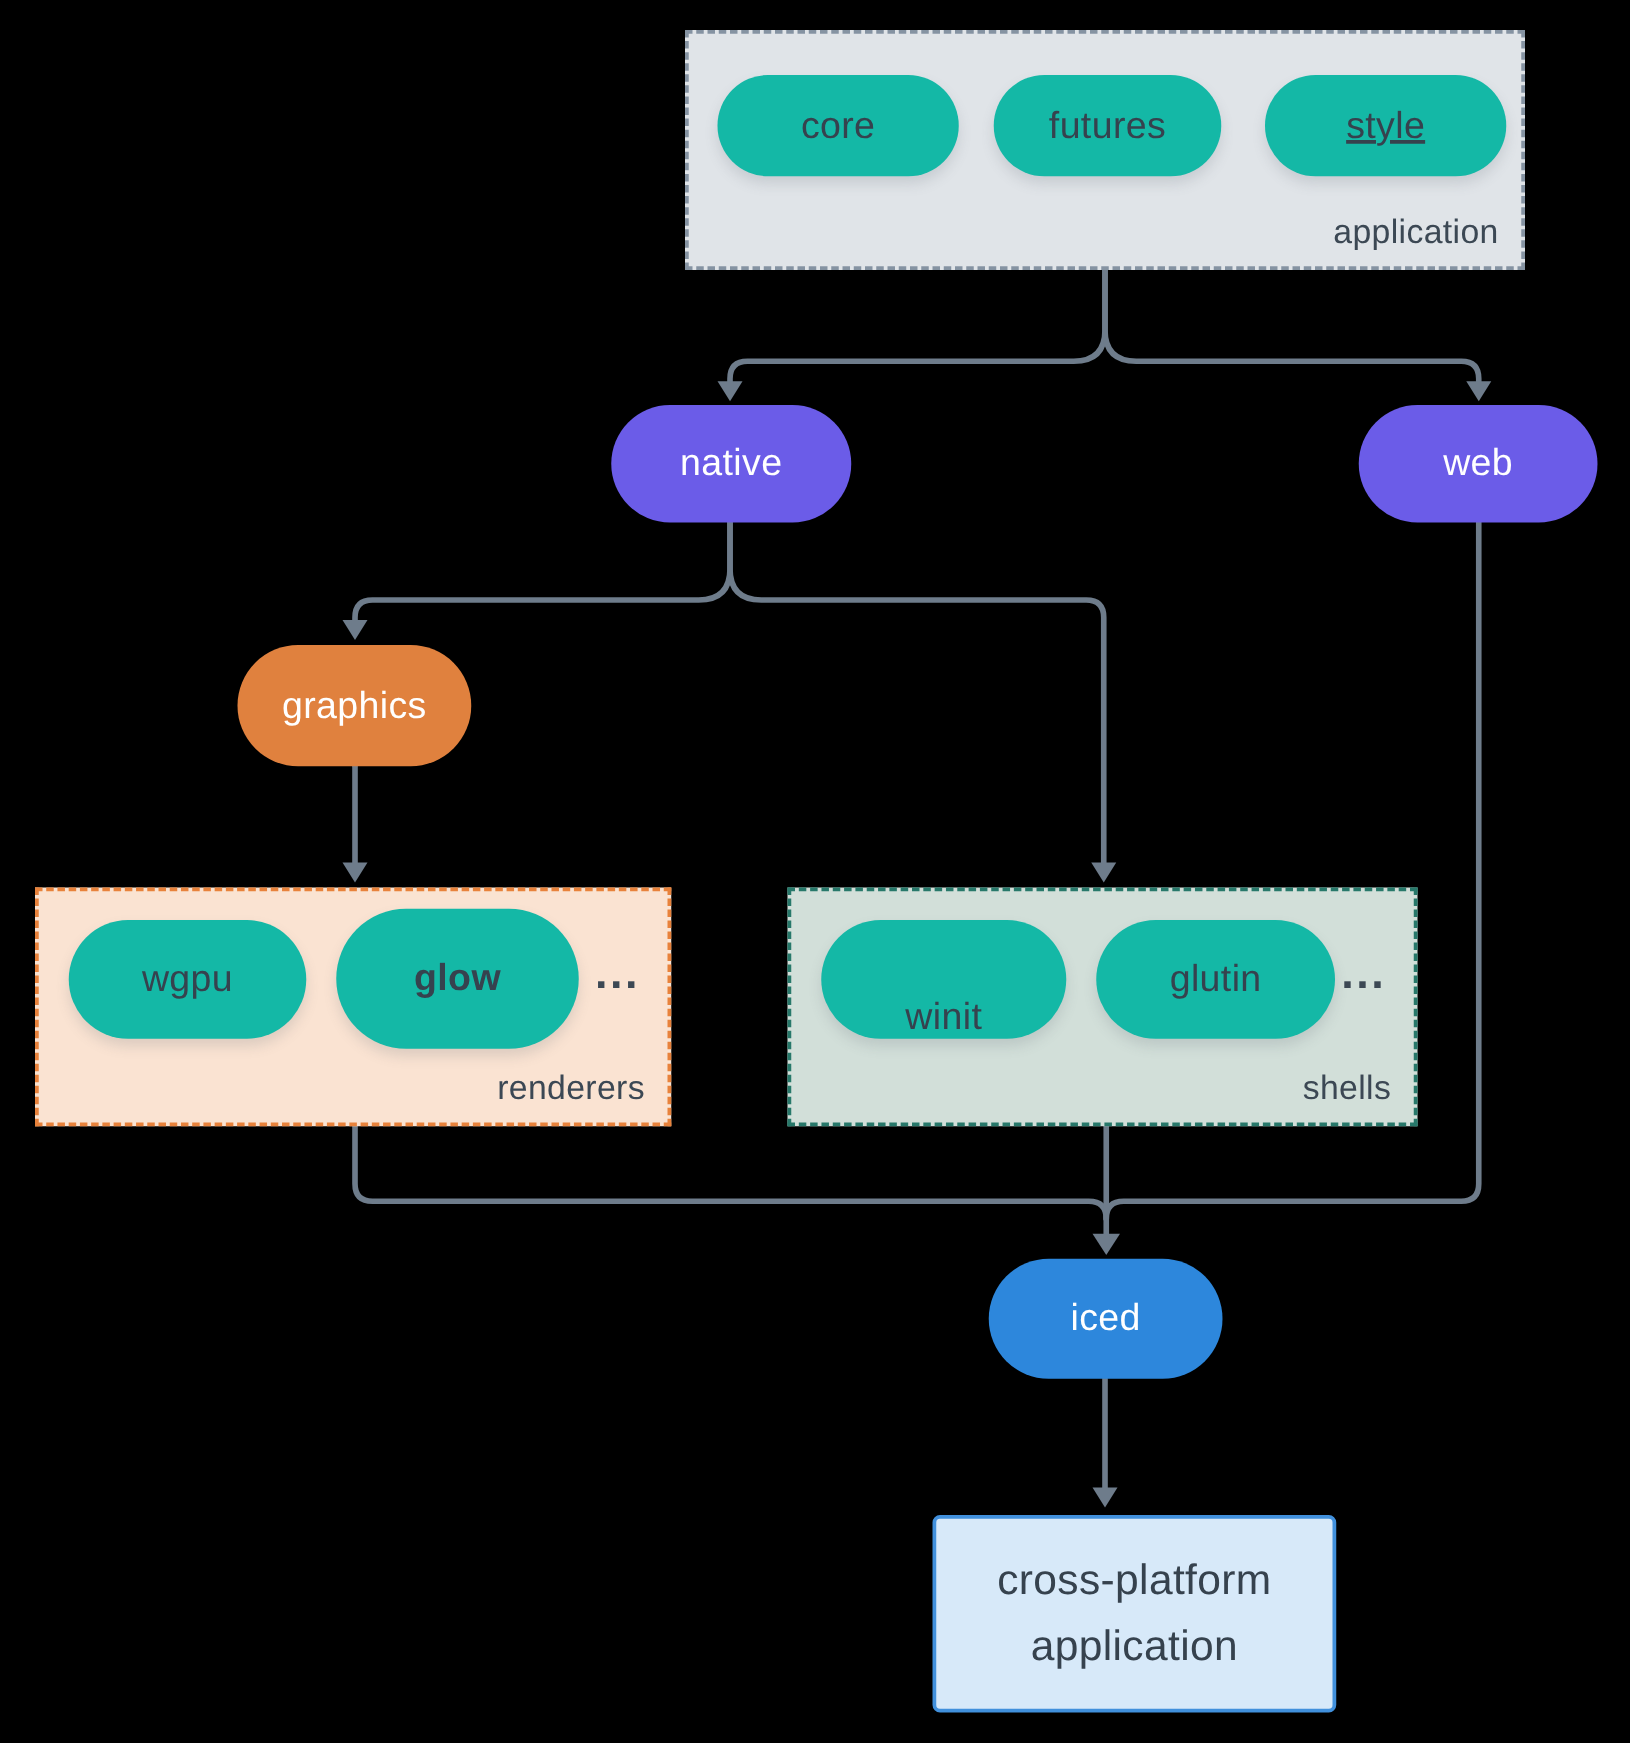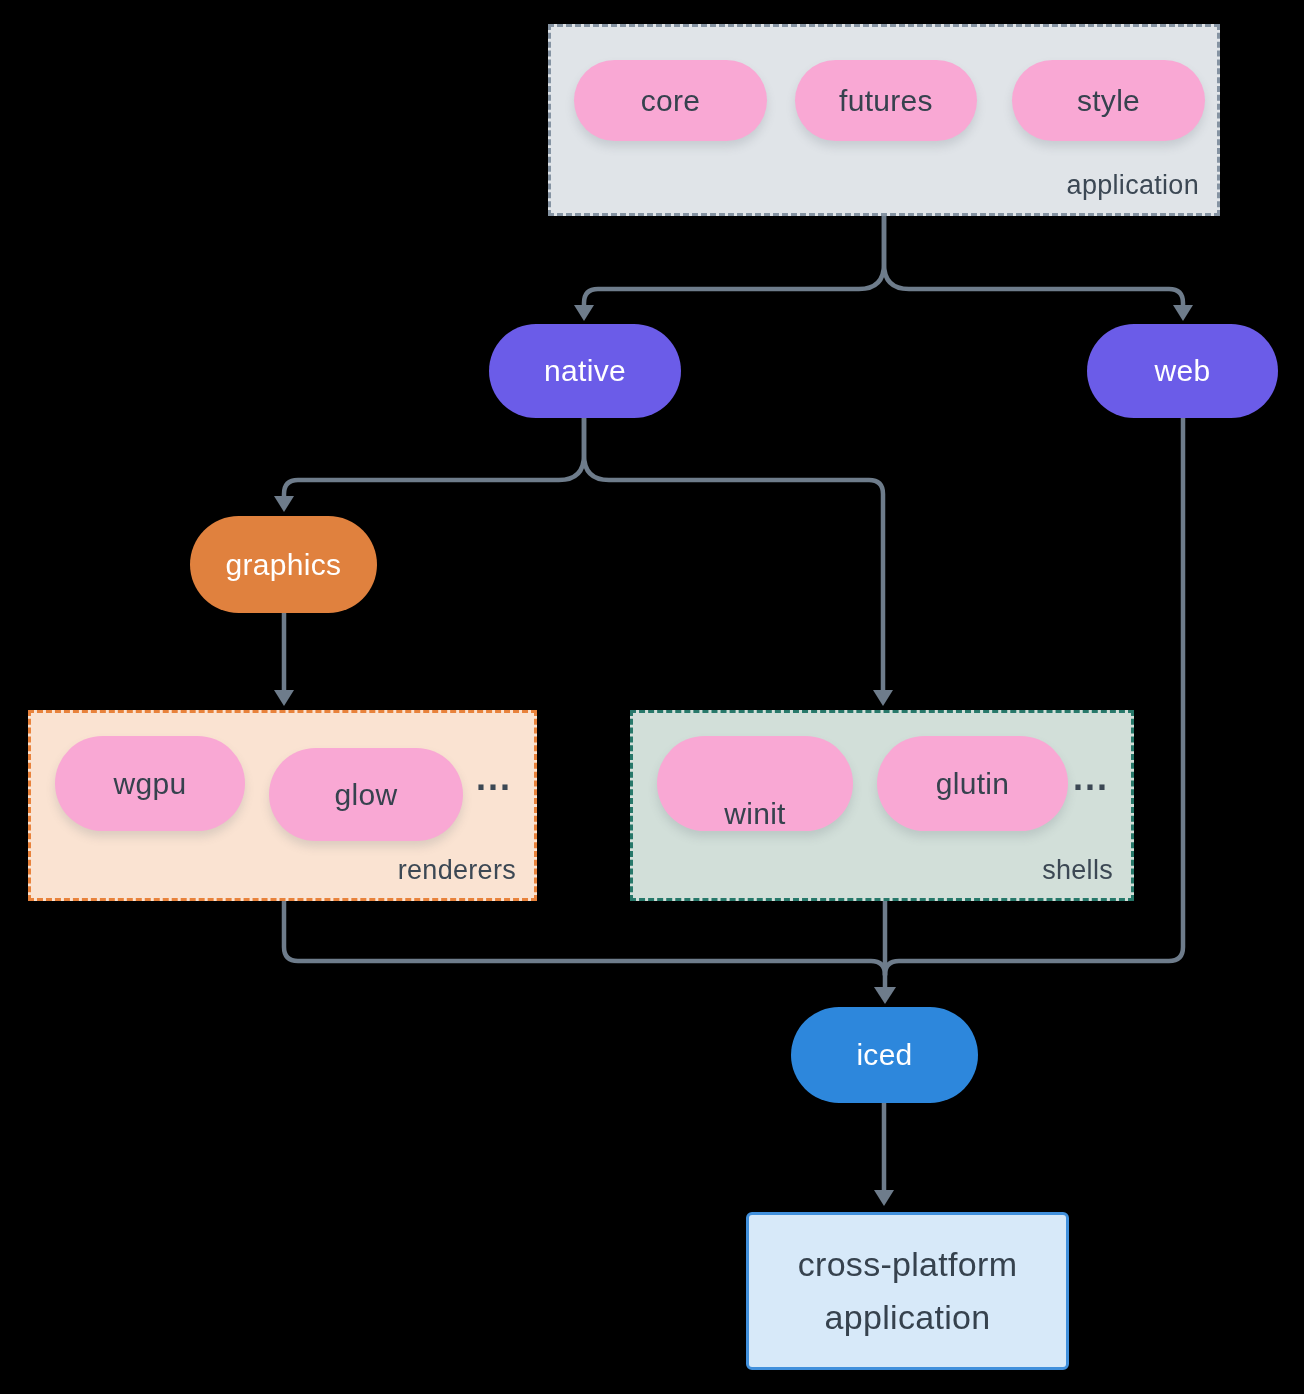--- a/index.html
+++ b/index.html
@@ -54,35 +54,35 @@
   .pill {
     position: absolute;
     display: flex;
     align-items: center;
     justify-content: center;
     border-radius: 999px;
     font-size: 30px;
     letter-spacing: 0.3px;
   }
   .pill.white-pill {
-    background: #f9a8d4;
+    background: #14b8a6;
     color: var(--c-pill-text-dark, #36424e);
     box-shadow: 0 6px 10px rgba(90, 100, 112, 0.18);
   }
   .pill.purple { background: var(--c-purple, #6b5ce8); color: #fff; }
   .pill.orange { background: var(--c-orange, #e0813e); color: #fff; }
   .pill.blue   { background: var(--c-blue, #2d87dc);  color: #fff; }
 
   
   .fp1 { left: 23px;  top: 33px; width: 193px; height: 81px; }
   .fp2 { left: 244px; top: 33px; width: 182px; height: 81px; }
-  .fp3 { left: 461px; top: 33px; width: 193px; height: 81px; }
+  .fp3 { left: 461px; top: 33px; width: 193px; height: 81px; text-decoration: underline; }
   
   .rp1 { left: 24px;  top: 23px; width: 190px; height: 95px; }
-  .rp2 { left: 238px; top: 35px; width: 194px; height: 93px; }
+  .rp2 { left: 238px; top: 14px; width: 194px; height: 112px; font-weight: bold; }
   
   .sp1 { left: 24px;  top: 23px; width: 196px; height: 95px; align-items: flex-end; }
   .sp2 { left: 244px; top: 23px; width: 191px; height: 95px; }
 
   .node-native   { left: 489px;  top: 324px;  width: 192px; height: 94px; }
   .node-web      { left: 1087px; top: 324px;  width: 191px; height: 94px; }
   .node-graphics { left: 190px;  top: 516px;  width: 187px; height: 97px; }
   .node-iced     { left: 791px;  top: 1007px; width: 187px; height: 96px; }
 
   .group-label {

